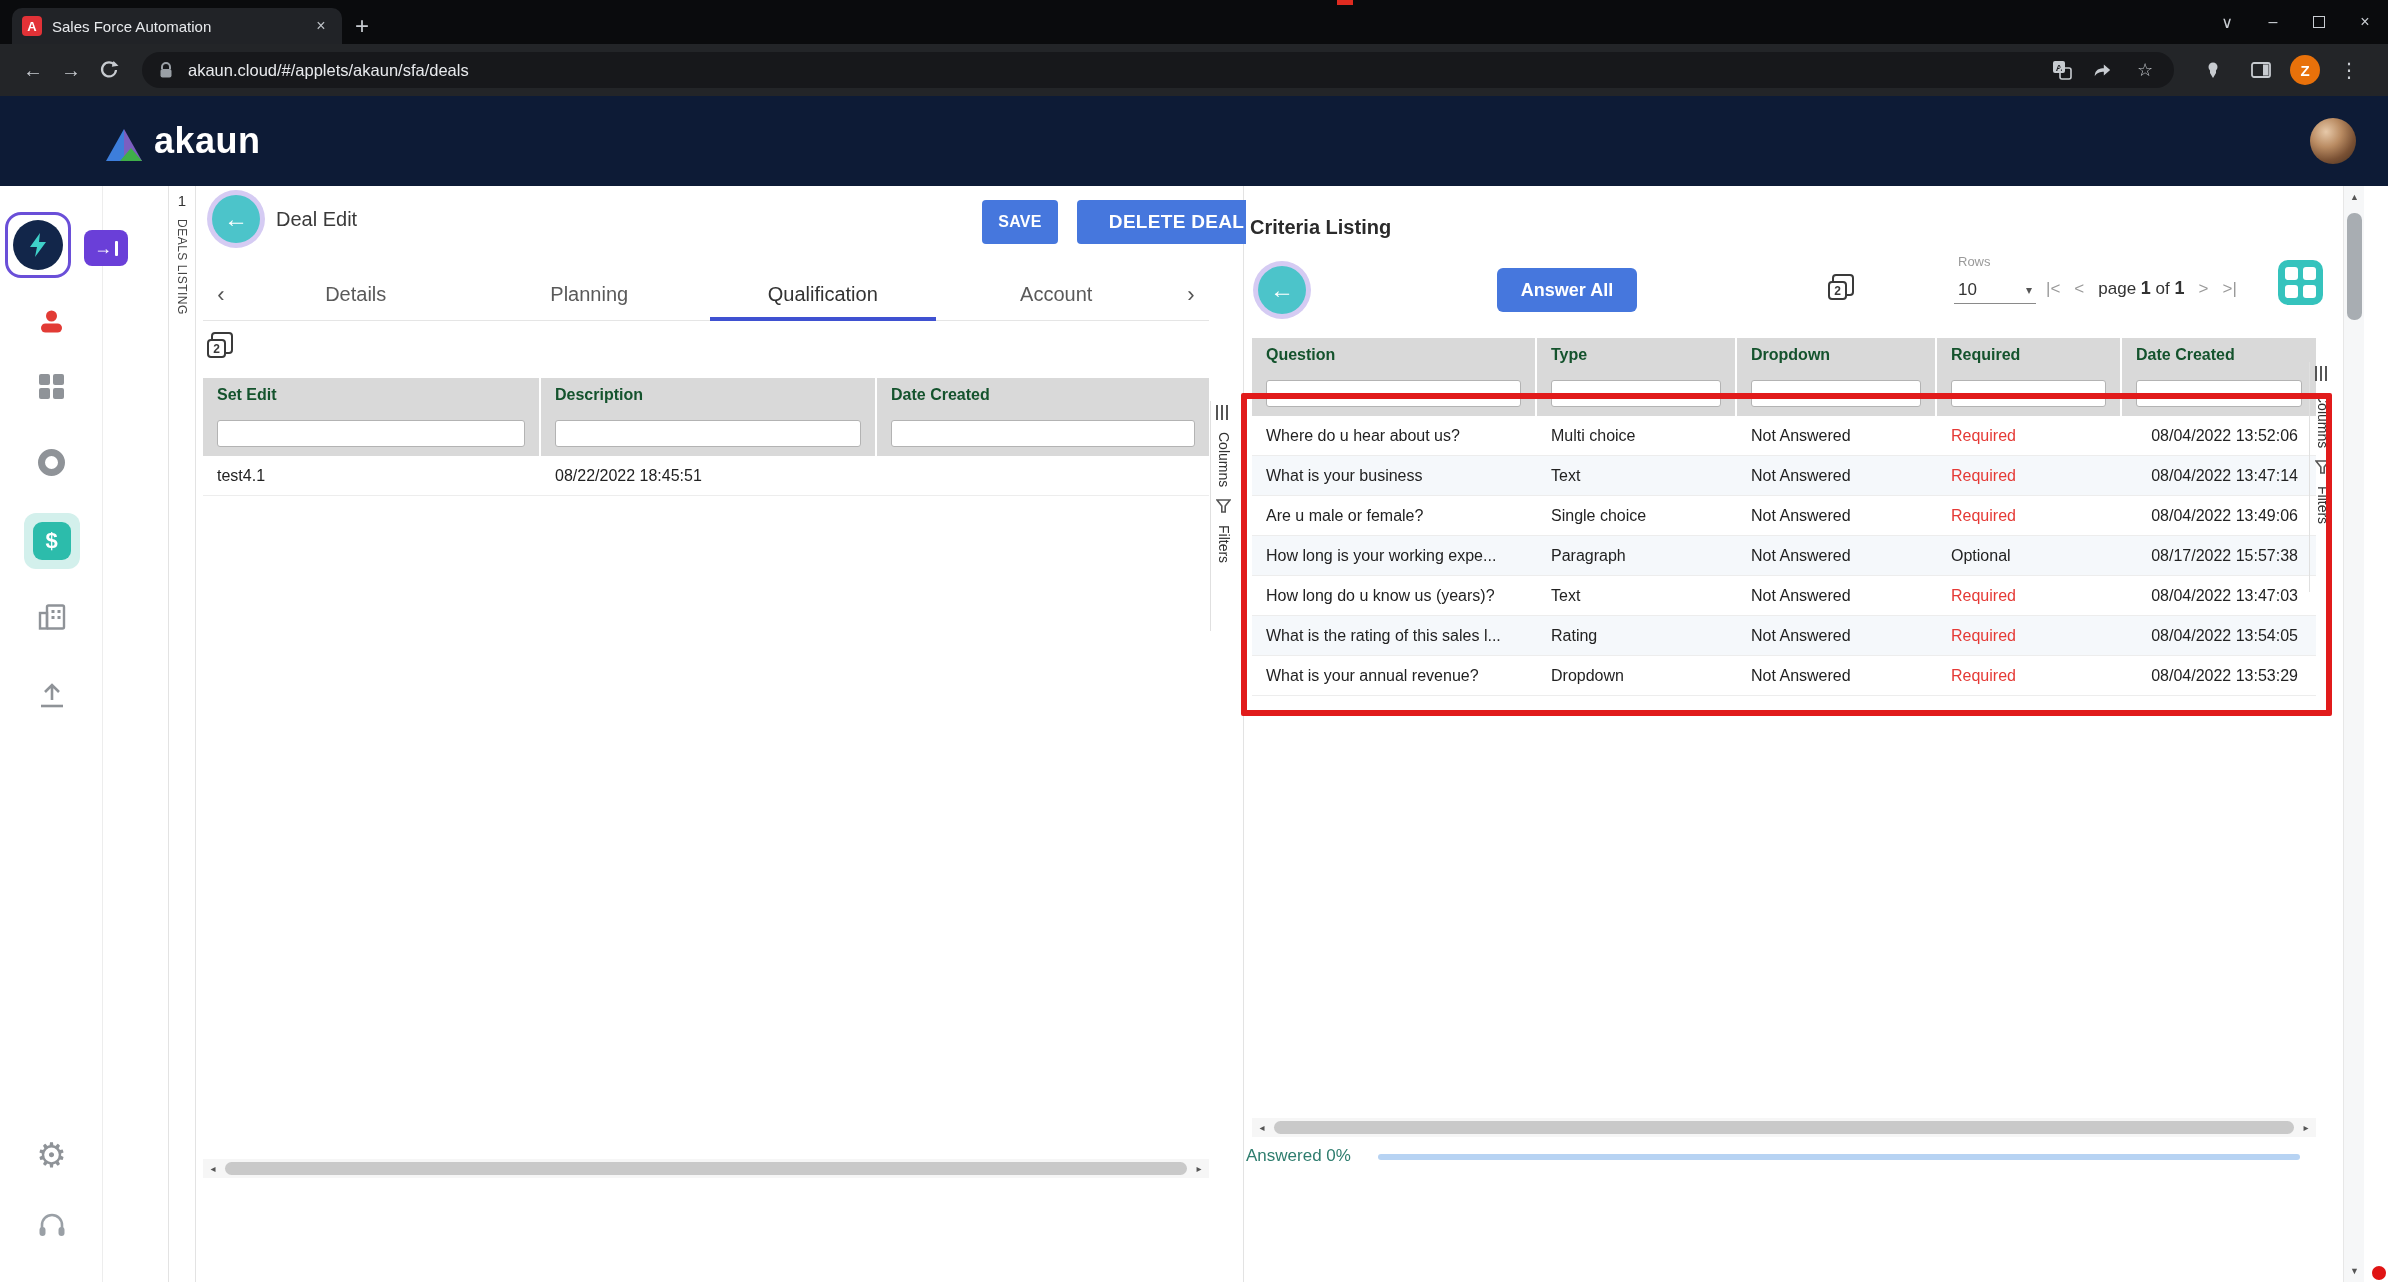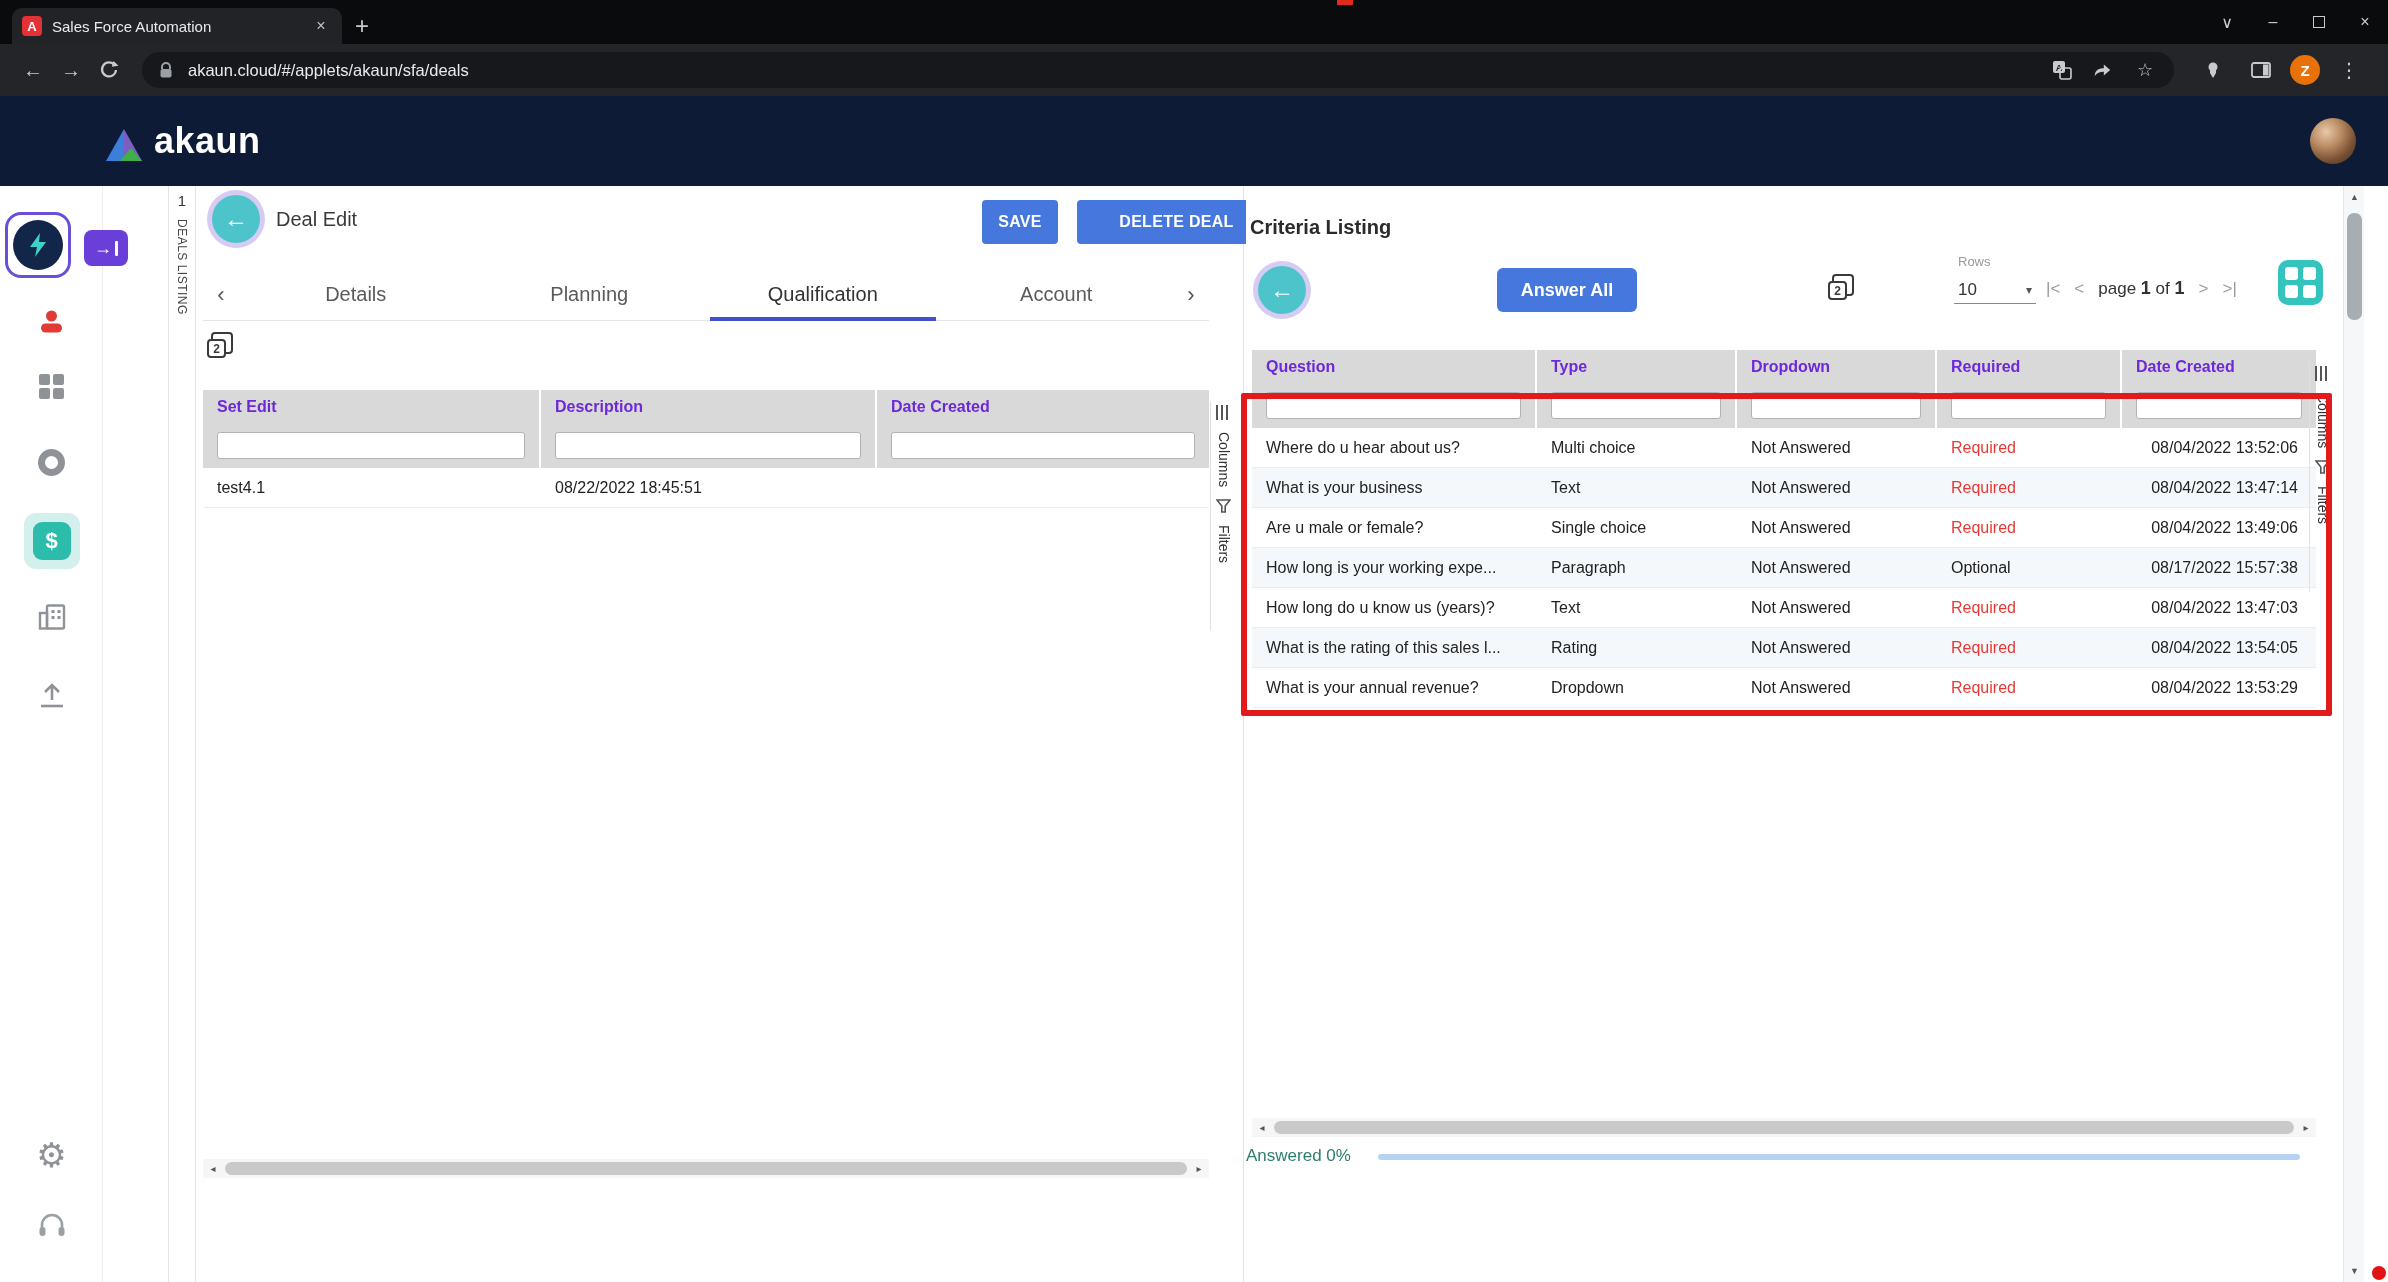--- a/index.html
+++ b/index.html
@@ -67,40 +67,40 @@
   .right-panel { position:absolute; left:1246px; top:0; width:1090px; height:1096px; background:#fff; }
 
   .back-btn { width:48px; height:48px; border-radius:50%; background:#4cc4ca; color:#fff; font-size:24px; font-weight:bold;
               display:flex; align-items:center; justify-content:center; box-shadow:0 0 0 5px #d5cbf3; }
 
   .lp-head { position:absolute; left:0; top:0; width:100%; height:84px; }
   .lp-back { position:absolute; left:16px; top:9px; }
   .lp-title { position:absolute; left:80px; top:22px; font-size:20px; color:#3a3a3a; font-weight:500; }
   .btn-blue { background:#4677dd; color:#fff; border:none; border-radius:4px; font-weight:bold; font-family:inherit; }
   .save-btn { position:absolute; left:786px; top:14px; width:76px; height:44px; font-size:16px; letter-spacing:.3px; }
-  .del-btn { position:absolute; left:881px; top:14px; width:177px; height:44px; font-size:16px; letter-spacing:.3px;padding-left:22px; }
+  .del-btn { position:absolute; left:881px; top:14px; width:177px; height:44px; font-size:19px; letter-spacing:.3px;padding-left:22px; }
 
   .tabs-row { position:absolute; left:7px; top:84px; width:1006px; height:51px; display:flex; align-items:center; border-bottom:1px solid #e5e5e5; }
   .tab-chev { width:36px; text-align:center; font-size:22px; color:#555; }
   .app-tab { flex:1; text-align:center; font-size:20px; color:#5a5a5a; height:51px; line-height:49px; position:relative; }
   .app-tab.active { color:#333; }
   .app-tab.active::after { content:""; position:absolute; left:4px; right:4px; bottom:0; height:4px; background:#3f51d1; }
 
   .copy-ico { position:relative; width:26px; height:26px; }
   .copy-ico::before { content:""; position:absolute; right:0; top:0; width:18px; height:18px; border:2px solid #3a3a3a; border-radius:4px; background:#fff; }
   .copy-front { position:absolute; left:0; bottom:0; width:19px; height:19px; border:2px solid #3a3a3a; border-radius:4px; background:#fff;
                 font-size:12px; font-weight:bold; color:#3a3a3a; display:flex; align-items:center; justify-content:center; }
   .lp-copy { position:absolute; left:11px; top:146px; }
 
   
   .grid { display:grid; column-gap:2px; }
   .lgrid { grid-template-columns:336px 334px 1fr; }
   .rgrid { grid-template-columns:283px 198px 198px 183px 1fr; }
-  .t-head .cell { background:#d9d9d9; height:34px; line-height:34px; font-size:16px; font-weight:bold; color:#6d28d9; padding-left:14px;
-                  white-space:nowrap; overflow:hidden;margin-top:12px; }
+  .t-head .cell { background:#d9d9d9; height:34px; line-height:34px; font-size:16px; font-weight:bold; color:#14532d; padding-left:14px;
+                  white-space:nowrap; overflow:hidden; }
   .t-filter .cell { background:#d9d9d9; height:44px; }
   .filter-input { height:27px; width:calc(100% - 28px); margin:8px 14px; border:1px solid #b3b3b3; border-radius:3px; background:#fff; font-family:inherit; }
   .row { background:#fff; border-bottom:1px solid #ededed; }
   .row:nth-child(even) { background:#f5f8fb; }
   .row .cell { height:39px; line-height:39px; font-size:16px; color:#222; padding-left:14px; white-space:nowrap; overflow:hidden; }
   .cell.req { color:#e53935; }
   .cell.req.optional { color:#222; }
   .cell.date-r { text-align:right; padding-right:18px; }
   .lp-table { position:absolute; left:7px; top:192px; width:1006px; }
   .rp-table { position:absolute; left:6px; top:152px; width:1064px; }

